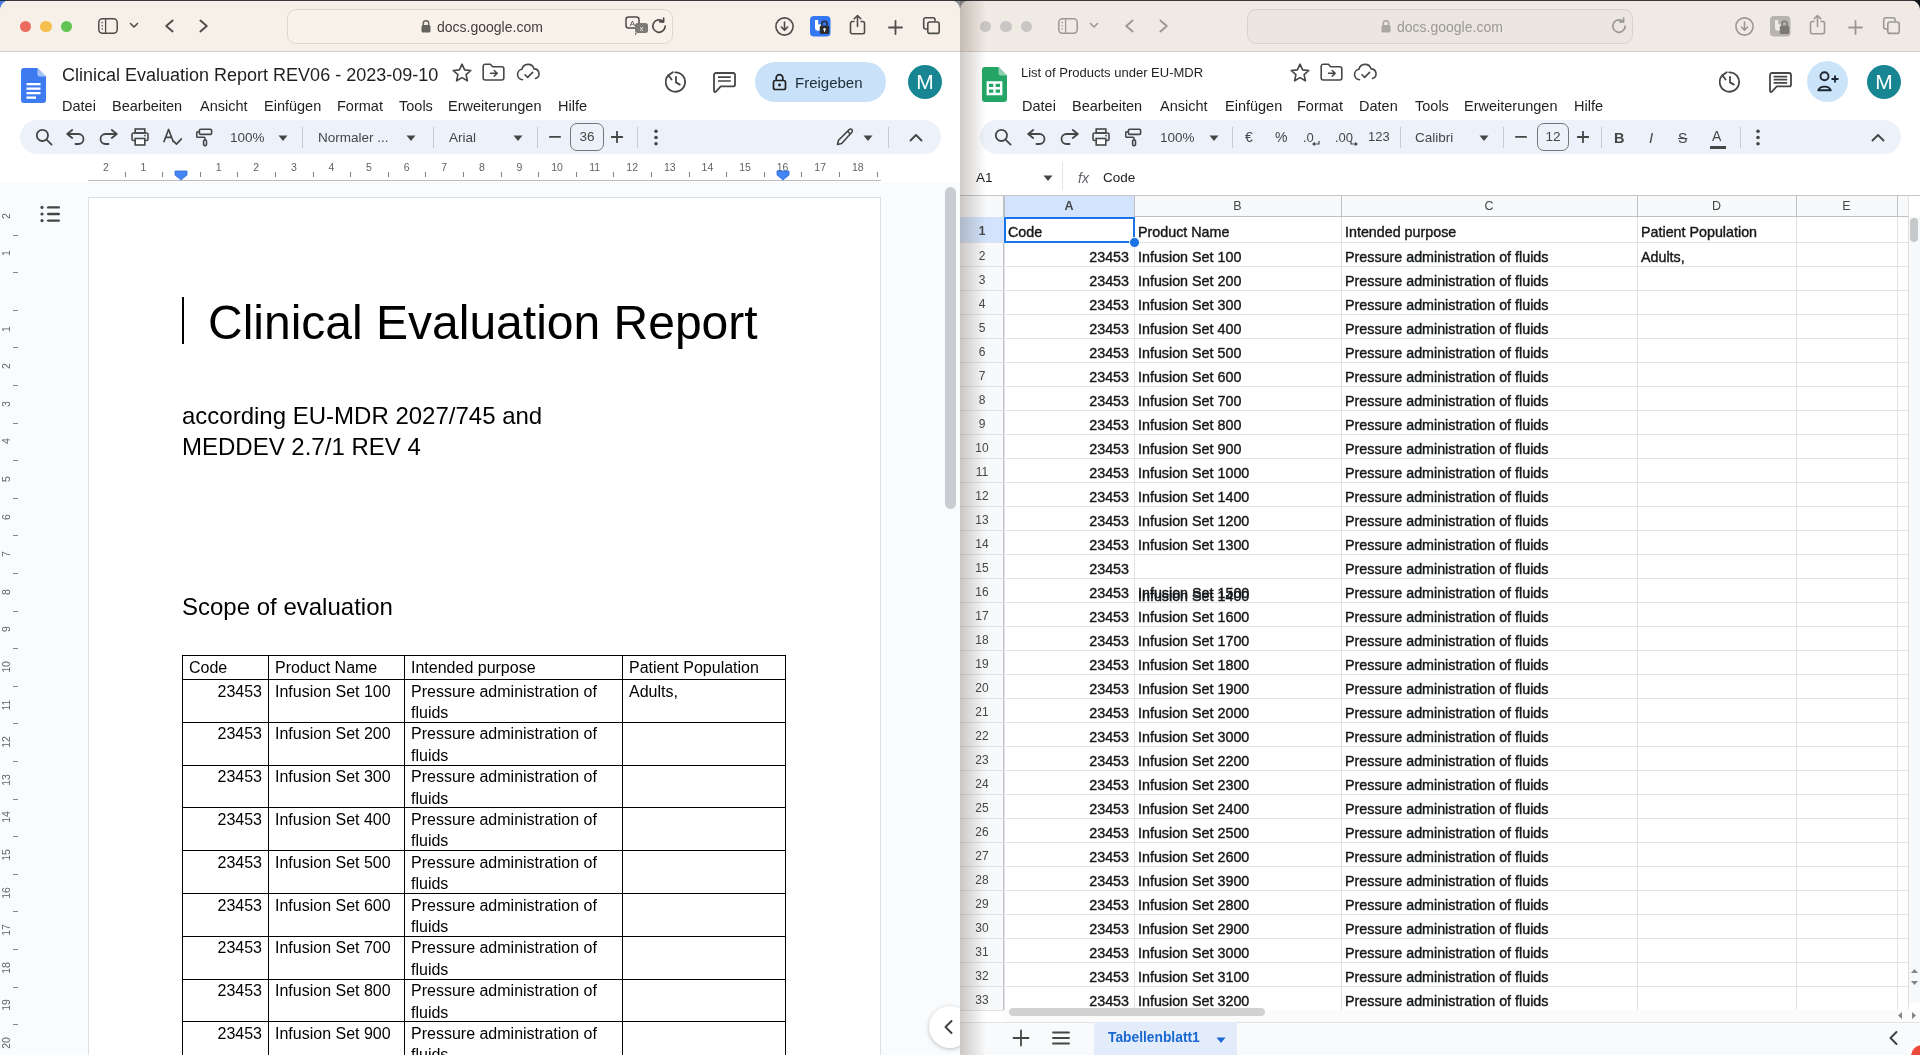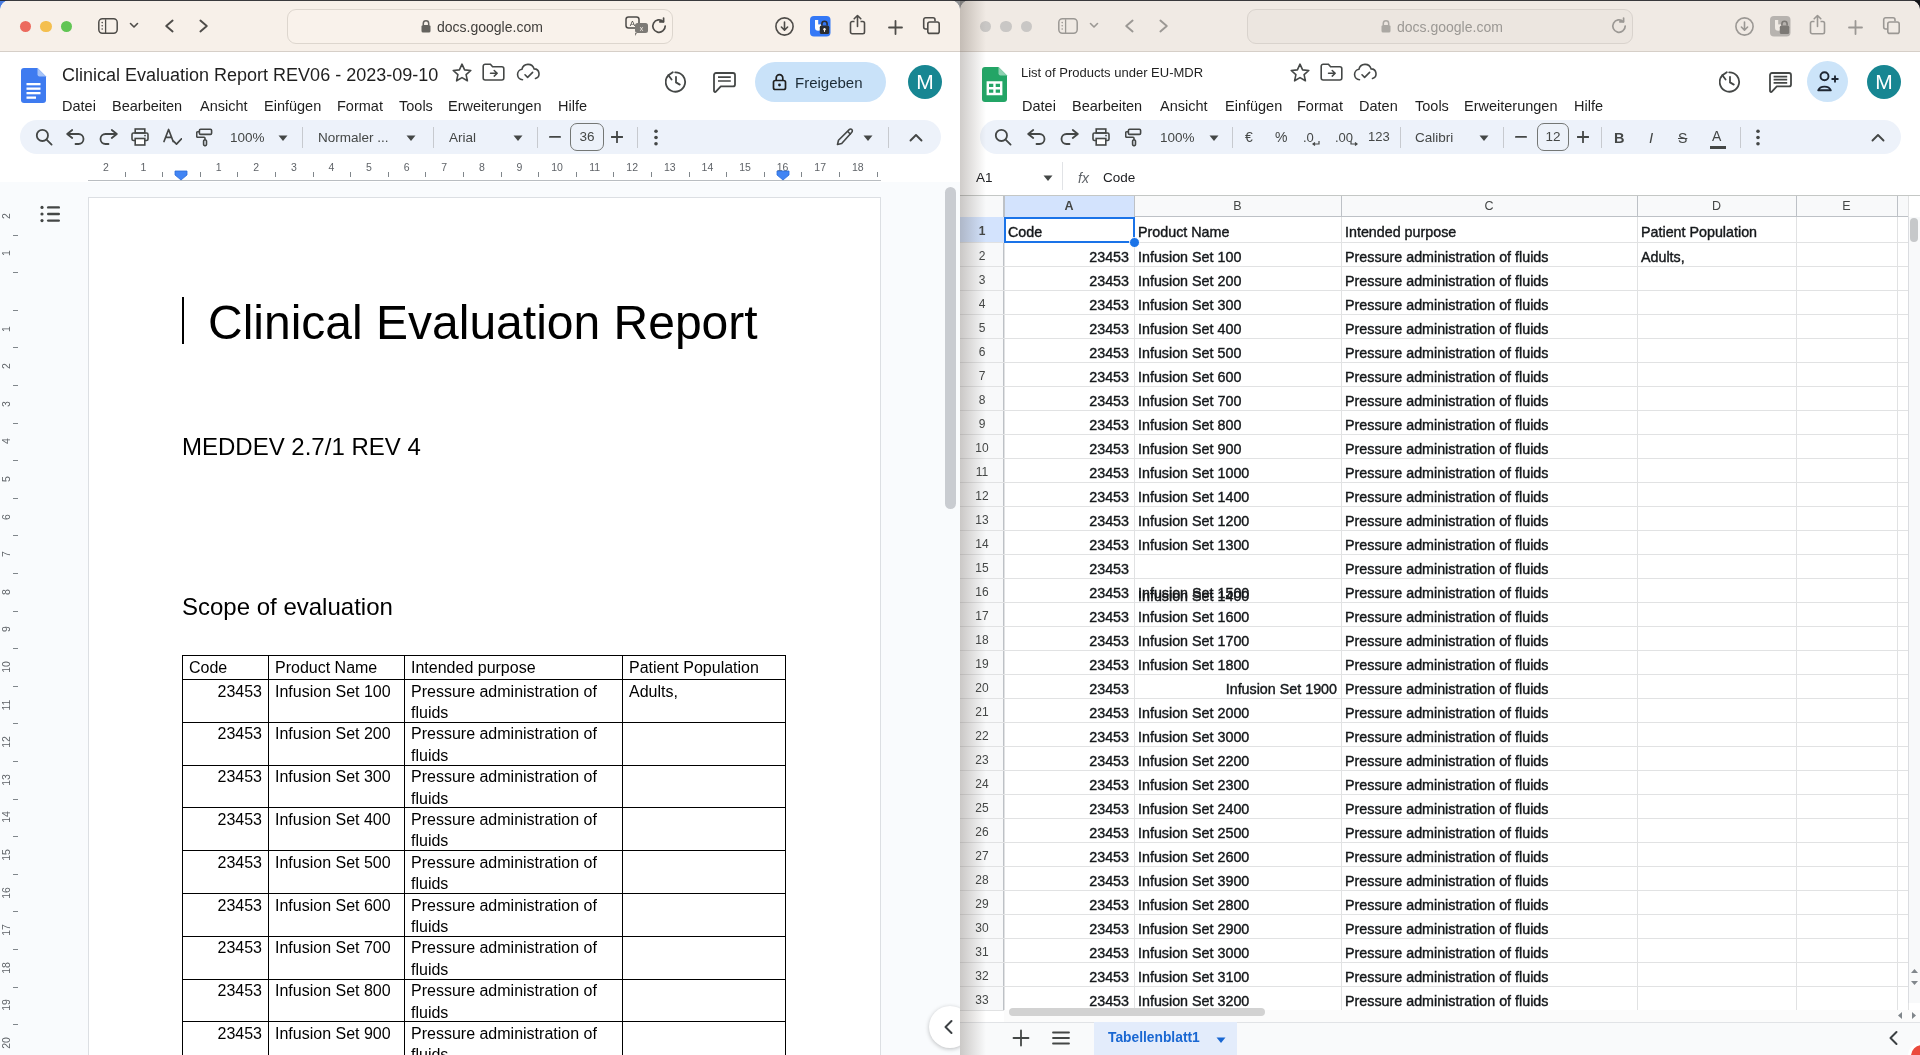--- a/index.html
+++ b/index.html
@@ -278,20 +278,21 @@
       <circle cx="2" cy="2.4" r="1.6" fill="#444746"></circle>
       <rect x="7" y="1.2" width="13" height="2.4" rx="1.2" fill="#444746"></rect>
       <circle cx="2" cy="9" r="1.6" fill="#444746"></circle>
       <rect x="7" y="7.8" width="13" height="2.4" rx="1.2" fill="#444746"></rect>
       <circle cx="2" cy="15.6" r="1.6" fill="#444746"></circle>
       <rect x="7" y="14.4" width="13" height="2.4" rx="1.2" fill="#444746"></rect>
     </svg>
     <div style="position:absolute;left:88px;top:197px;width:793px;height:858px;background:#fff;border:1px solid #dcdfe3;border-bottom:none;"></div>
     <div style="position:absolute;left:182px;top:297px;width:2px;height:47px;background:#000;"></div>
     <span style="position:absolute;left:184px;top:299.4px;font-size:48px;color:#000;font-weight:400;line-height:1;white-space:pre;margin-left:24px;">Clinical Evaluation Report</span>
+    <span style="position:absolute;left:182px;top:403.7px;font-size:24px;color:#000;font-weight:400;line-height:1;white-space:pre;">according EU-MDR 2027/745 and</span>
     <span style="position:absolute;left:182px;top:434.7px;font-size:24px;color:#000;font-weight:400;line-height:1;white-space:pre;">MEDDEV 2.7/1 REV 4</span>
     <span style="position:absolute;left:182px;top:594.7px;font-size:24px;color:#000;font-weight:400;line-height:1;white-space:pre;">Scope of evaluation</span>
     <div style="position:absolute;left:182px;top:655.0px;width:603px;height:400px;border-top:1px solid #000;"></div>
     <div style="position:absolute;left:182px;top:655.0px;width:1px;height:400.0px;background:#000;"></div>
     <div style="position:absolute;left:268px;top:655.0px;width:1px;height:400.0px;background:#000;"></div>
     <div style="position:absolute;left:404px;top:655.0px;width:1px;height:400.0px;background:#000;"></div>
     <div style="position:absolute;left:622px;top:655.0px;width:1px;height:400.0px;background:#000;"></div>
     <div style="position:absolute;left:785px;top:655.0px;width:1px;height:400.0px;background:#000;"></div>
     <div style="position:absolute;left:182px;top:679.0px;width:604px;height:1px;background:#000;"></div>
     <div style="position:absolute;left:182px;top:721.8px;width:604px;height:1px;background:#000;"></div>
@@ -639,21 +640,21 @@
       <div style="position:absolute;left:178px;top:629px;width:199px;height:24px;font-size:14.3px;color:#15181b;font-weight:400;line-height:24px;text-align:left;white-space:pre;-webkit-text-stroke:0.4px #15181b;">Infusion Set 1700</div>
       <div style="position:absolute;left:385px;top:629px;width:288px;height:24px;font-size:14.3px;color:#15181b;font-weight:400;line-height:24px;text-align:left;white-space:pre;-webkit-text-stroke:0.4px #15181b;">Pressure administration of fluids</div>
       <div style="position:absolute;left:0px;top:652px;width:44px;height:24px;font-size:12px;color:#444746;font-weight:400;line-height:24px;text-align:center;white-space:pre;">19</div>
       <div style="position:absolute;left:0px;top:674px;width:948px;height:1px;background:#e1e2e3;"></div>
       <div style="position:absolute;left:44px;top:653px;width:125px;height:24px;font-size:14.3px;color:#15181b;font-weight:400;line-height:24px;text-align:right;white-space:pre;-webkit-text-stroke:0.4px #15181b;">23453</div>
       <div style="position:absolute;left:178px;top:653px;width:199px;height:24px;font-size:14.3px;color:#15181b;font-weight:400;line-height:24px;text-align:left;white-space:pre;-webkit-text-stroke:0.4px #15181b;">Infusion Set 1800</div>
       <div style="position:absolute;left:385px;top:653px;width:288px;height:24px;font-size:14.3px;color:#15181b;font-weight:400;line-height:24px;text-align:left;white-space:pre;-webkit-text-stroke:0.4px #15181b;">Pressure administration of fluids</div>
       <div style="position:absolute;left:0px;top:676px;width:44px;height:24px;font-size:12px;color:#444746;font-weight:400;line-height:24px;text-align:center;white-space:pre;">20</div>
       <div style="position:absolute;left:0px;top:698px;width:948px;height:1px;background:#e1e2e3;"></div>
       <div style="position:absolute;left:44px;top:677px;width:125px;height:24px;font-size:14.3px;color:#15181b;font-weight:400;line-height:24px;text-align:right;white-space:pre;-webkit-text-stroke:0.4px #15181b;">23453</div>
-      <div style="position:absolute;left:178px;top:677px;width:199px;height:24px;font-size:14.3px;color:#15181b;font-weight:400;line-height:24px;text-align:right;white-space:pre;-webkit-text-stroke:0.4px #15181b;">Infusion Set 1900</div>
+      <div style="position:absolute;left:178px;top:677px;width:199px;height:24px;font-size:14.3px;color:#15181b;font-weight:400;line-height:24px;text-align:left;white-space:pre;-webkit-text-stroke:0.4px #15181b;">Infusion Set 1900</div>
       <div style="position:absolute;left:385px;top:677px;width:288px;height:24px;font-size:14.3px;color:#15181b;font-weight:400;line-height:24px;text-align:left;white-space:pre;-webkit-text-stroke:0.4px #15181b;">Pressure administration of fluids</div>
       <div style="position:absolute;left:0px;top:700px;width:44px;height:24px;font-size:12px;color:#444746;font-weight:400;line-height:24px;text-align:center;white-space:pre;">21</div>
       <div style="position:absolute;left:0px;top:722px;width:948px;height:1px;background:#e1e2e3;"></div>
       <div style="position:absolute;left:44px;top:701px;width:125px;height:24px;font-size:14.3px;color:#15181b;font-weight:400;line-height:24px;text-align:right;white-space:pre;-webkit-text-stroke:0.4px #15181b;">23453</div>
       <div style="position:absolute;left:178px;top:701px;width:199px;height:24px;font-size:14.3px;color:#15181b;font-weight:400;line-height:24px;text-align:left;white-space:pre;-webkit-text-stroke:0.4px #15181b;">Infusion Set 2000</div>
       <div style="position:absolute;left:385px;top:701px;width:288px;height:24px;font-size:14.3px;color:#15181b;font-weight:400;line-height:24px;text-align:left;white-space:pre;-webkit-text-stroke:0.4px #15181b;">Pressure administration of fluids</div>
       <div style="position:absolute;left:0px;top:724px;width:44px;height:24px;font-size:12px;color:#444746;font-weight:400;line-height:24px;text-align:center;white-space:pre;">22</div>
       <div style="position:absolute;left:0px;top:746px;width:948px;height:1px;background:#e1e2e3;"></div>
       <div style="position:absolute;left:44px;top:725px;width:125px;height:24px;font-size:14.3px;color:#15181b;font-weight:400;line-height:24px;text-align:right;white-space:pre;-webkit-text-stroke:0.4px #15181b;">23453</div>
       <div style="position:absolute;left:178px;top:725px;width:199px;height:24px;font-size:14.3px;color:#15181b;font-weight:400;line-height:24px;text-align:left;white-space:pre;-webkit-text-stroke:0.4px #15181b;">Infusion Set 3000</div>

